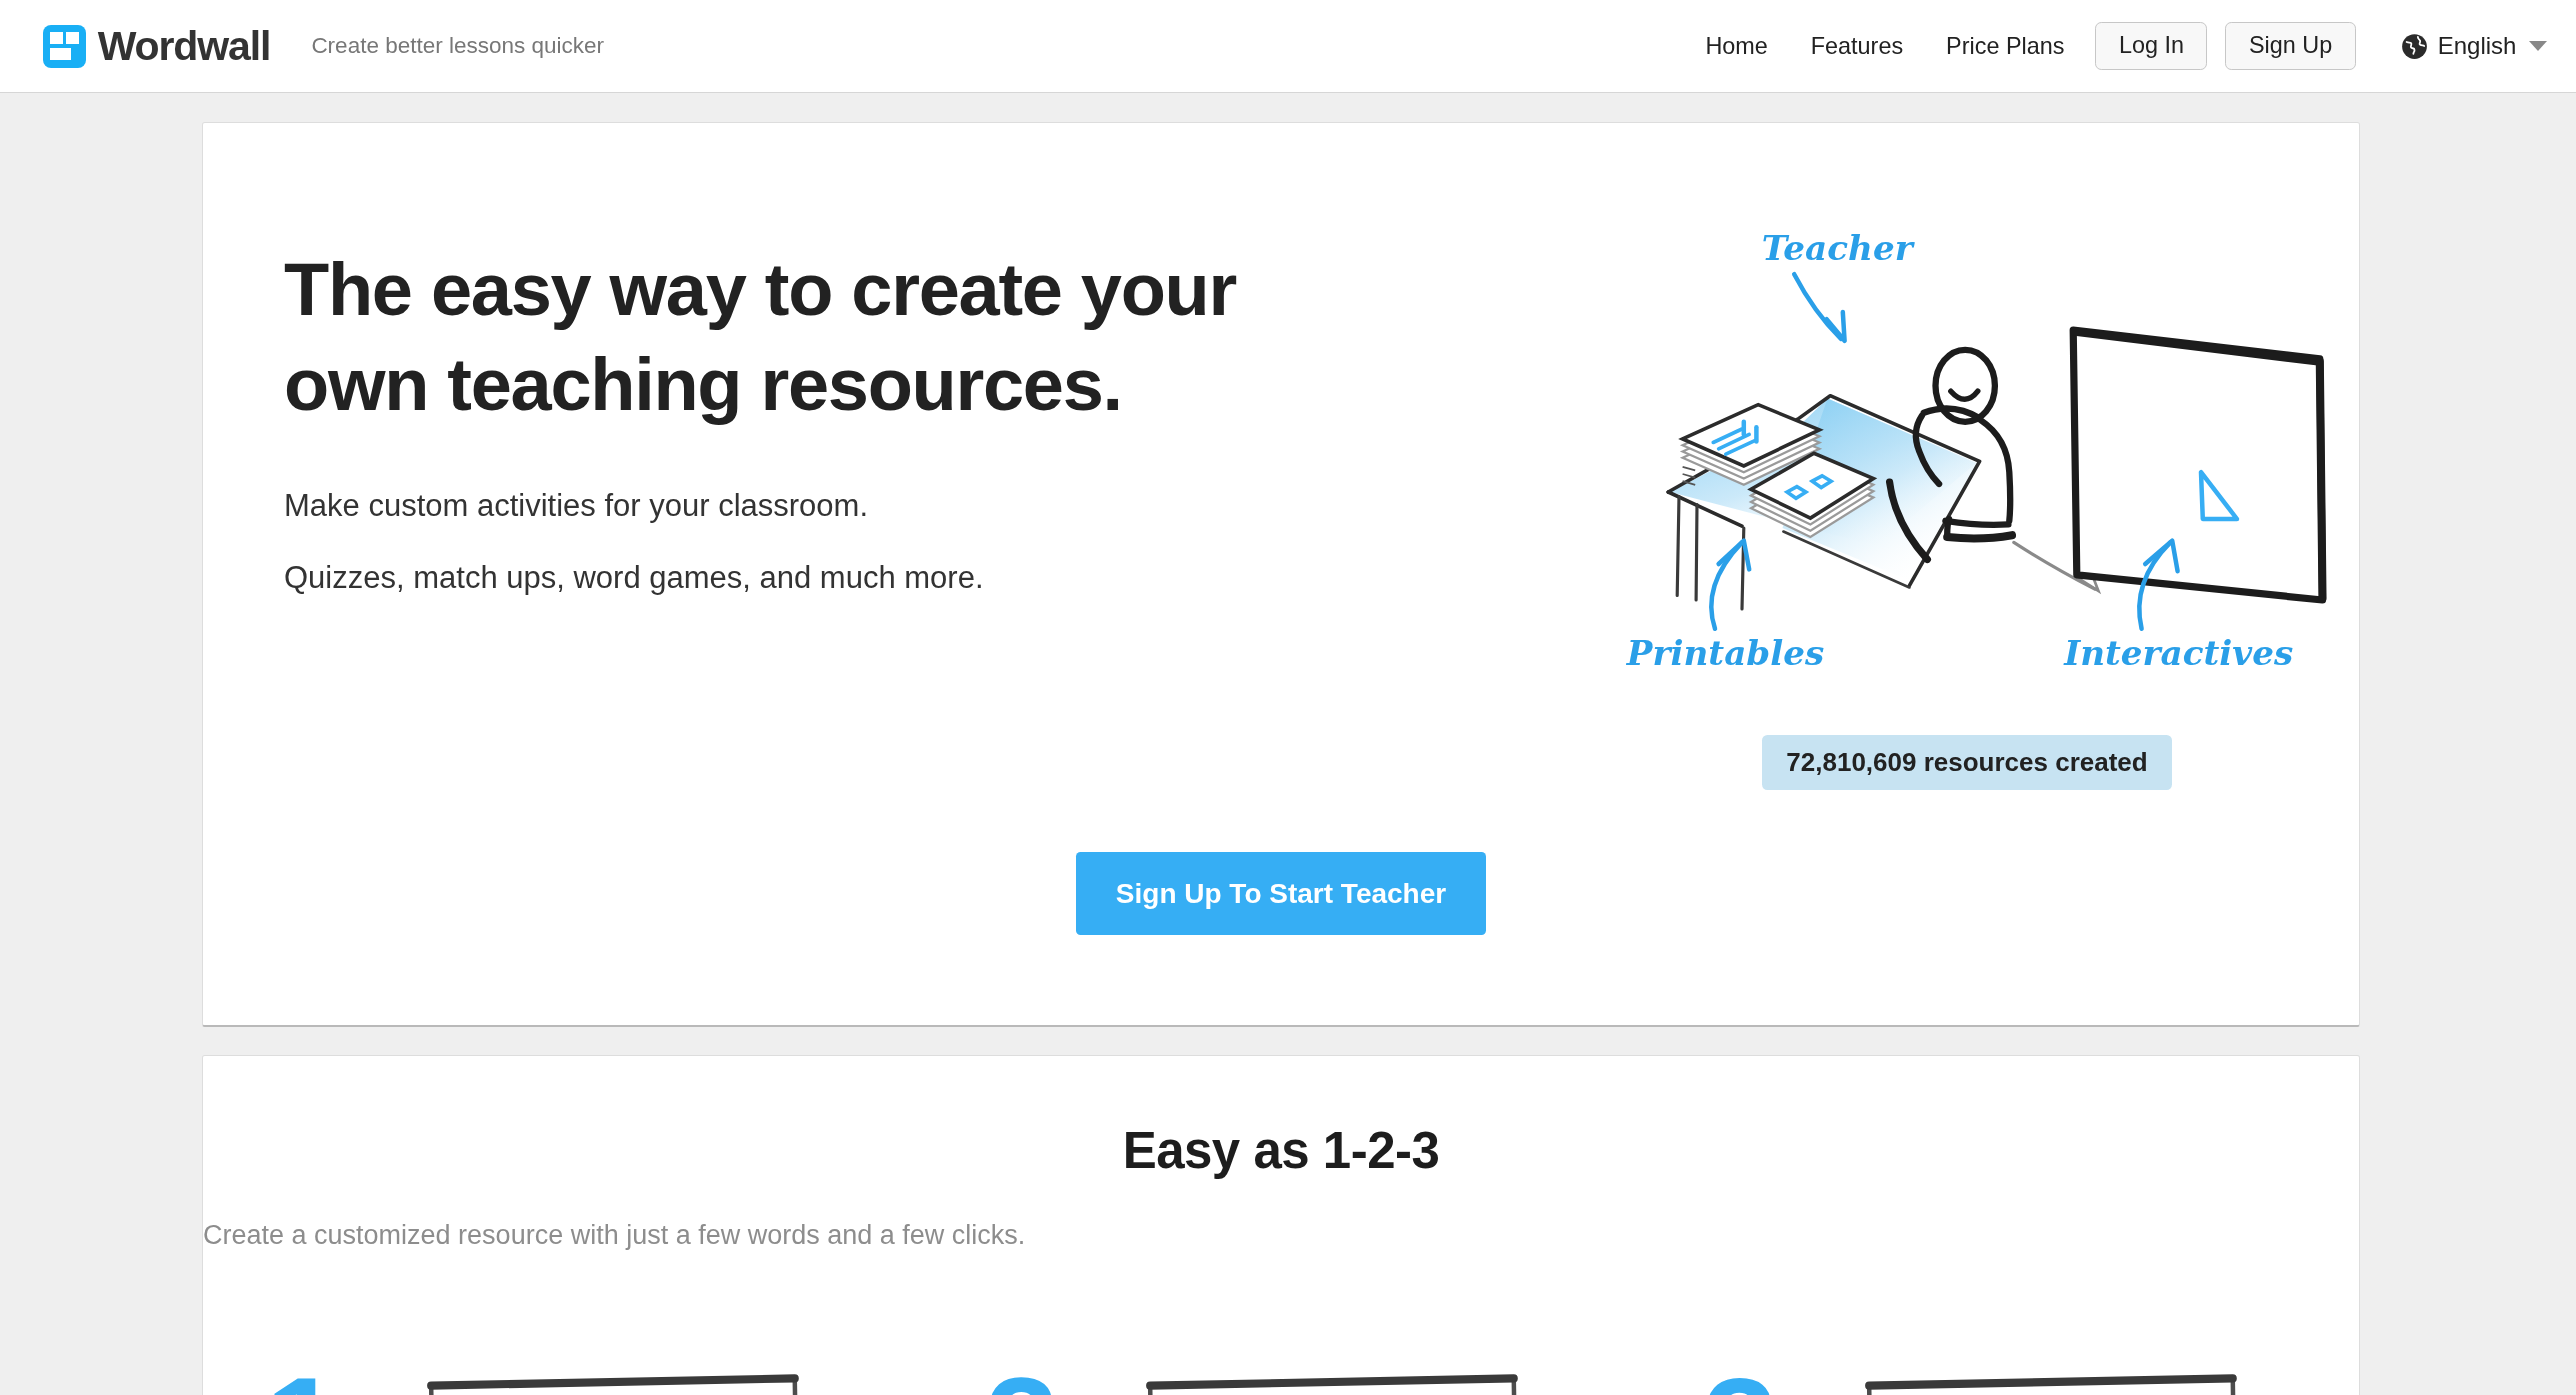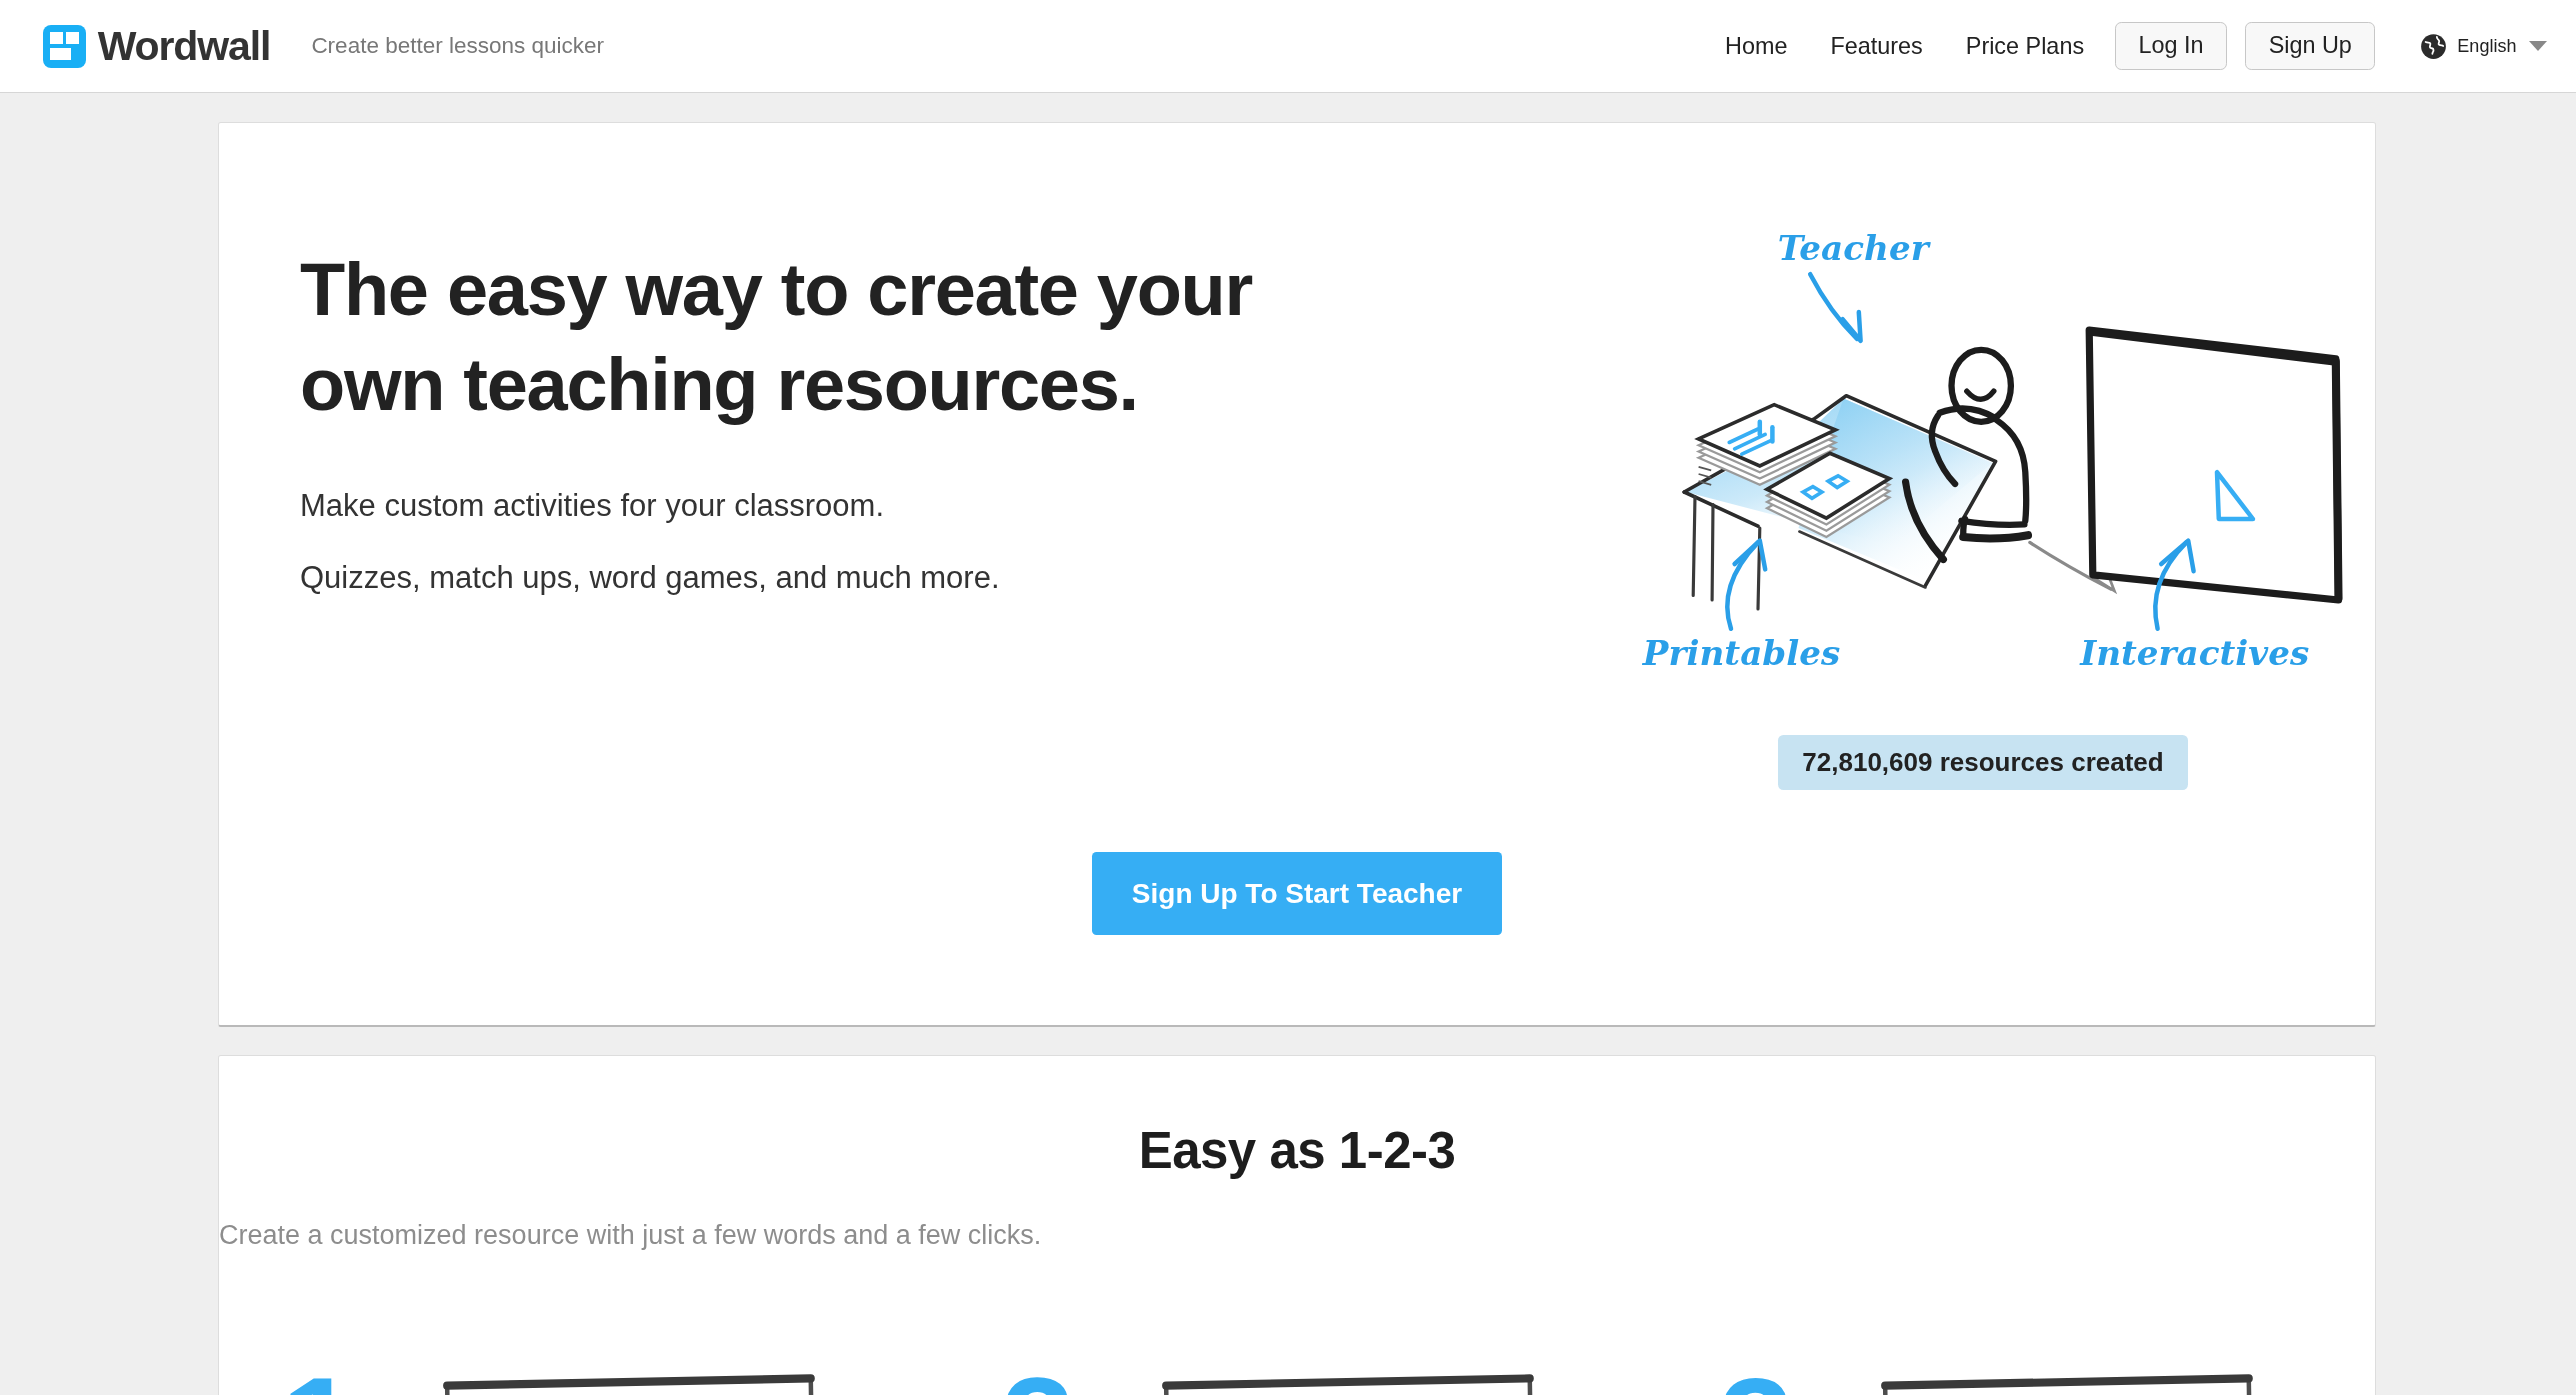--- a/index.html
+++ b/index.html
@@ -88,37 +88,37 @@
     line-height: 1;
   }
   .lang-select {
     display: flex;
     align-items: center;
     margin-left: 27px;
     cursor: pointer;
   }
   .globe-icon { width: 27px; height: 27px; display:block; flex:0 0 auto; }
   .lang-label {
-    font-size: 18px;
+    font-size: 24px;
     color: #222222;
     margin-left: 10px;
     white-space: nowrap;
   }
   .caret {
     width: 0; height: 0;
     border-left: 9px solid transparent;
     border-right: 9px solid transparent;
     border-top: 10px solid #888888;
     margin-left: 12.6px;
   }
 
   
   .card {
     position: absolute;
-    left: 218px;
+    left: 202px;
     width: 2158px;
     background: #ffffff;
     border: 0.9px solid #dddddd;
     border-bottom: 2.7px solid #b9b9b9;
     border-radius: 2.7px;
   }
   .card-hero { top: 122px; height: 905px; }
   .card-steps { top: 1055px; height: 504px; }
 
   

